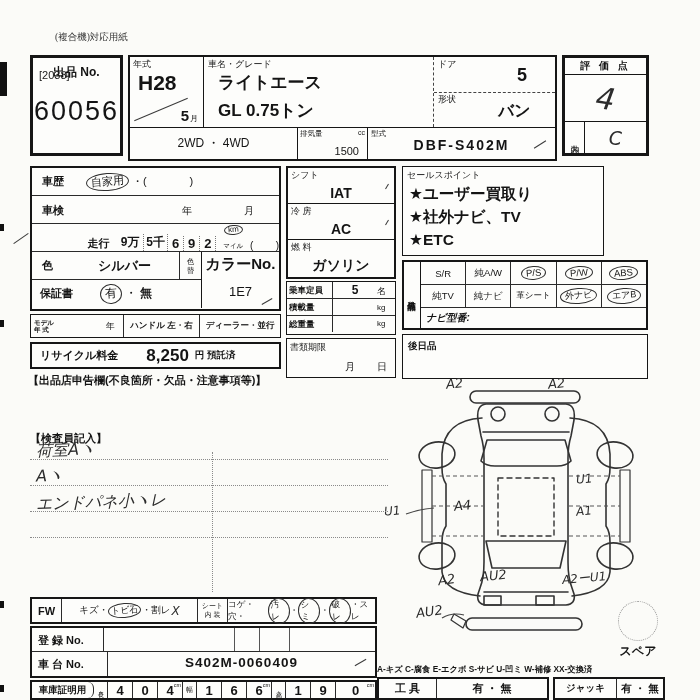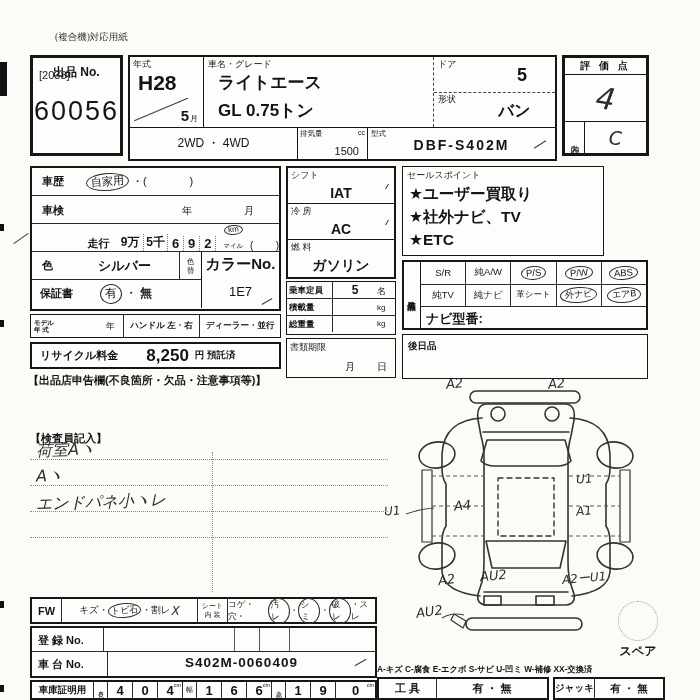--- a/index.html
+++ b/index.html
@@ -237,21 +237,21 @@
         <span class="ctr cellR" style="flex:1;font-size:9.5px;">純TV</span>
         <span class="ctr cellR" style="flex:1;font-size:9.5px;">純ナビ</span>
         <span class="ctr cellR" style="flex:1;font-size:8.5px;">革シート</span>
         <span class="ctr cellR" style="flex:1;">
             <span class="circ" style="font-size:9px;">外ナビ</span>
           </span>
         <span class="ctr" style="flex:1;">
             <span class="circ" style="font-size:9px;">エアB</span>
           </span>
       </div>
-      <div style="flex:1;font-size:13px;font-weight:bold;padding:3px 0 0 5px;">ナビ型番:</div>
+      <div style="flex:1;font-size:10px;font-weight:bold;padding:3px 0 0 5px;font-style:italic;">ナビ型番:</div>
     </div>
   </div>
 
   <div class="abs bx1" style="left:402px;top:334px;width:246px;height:45px;">
     <span style="font-size:9.5px;font-weight:bold;padding:3px 0 0 5px;display:inline-block;">後日品</span>
   </div>
 
   <div class="abs" style="left:380px;top:378px;width:320px;height:266px;">
     <svg width="320" height="266" viewBox="0 0 320 266">
       <g stroke="#333" fill="none" stroke-width="1.6" stroke-linecap="round" stroke-linejoin="round">
@@ -350,21 +350,21 @@
     <div class="flex" style="height:24px;">
       <span class="cellR" style="width:76px;font-size:11px;font-weight:bold;padding:5px 0 0 6px;">車 台 No.</span>
       <span style="flex:1;position:relative;">
         <span style="position:absolute;left:0;top:3px;width:100%;text-align:center;font-size:13.5px;font-weight:bold;letter-spacing:1px;">S402M-0060409</span>
         <span class="tick" style="right:8px;top:10px;width:13px;transform:rotate(-30deg);"></span>
       </span>
     </div>
   </div>
 
   <div class="abs bx flex" style="left:30px;top:680px;width:347px;height:20px;">
-    <span class="ctr cellR" style="width:62px;font-size:9.5px;font-weight:bold;">車庫証明用</span>
+    <span class="ctr cellR" style="width:62px;font-size:9.5px;font-weight:bold;border-radius:6px;">車庫証明用</span>
     <span class="ctr cellR vtext" style="width:14px;font-size:6.5px;">長さ</span>
     <span class="ctr cellR" style="width:25px;font-size:13px;font-weight:bold;">4</span>
     <span class="ctr cellR" style="width:25px;font-size:13px;font-weight:bold;">0</span>
     <span class="ctr cellR" style="width:25px;font-size:13px;font-weight:bold;position:relative;">
         <span>4</span>
         <span style="position:absolute;right:1px;top:0;font-size:5.5px;font-weight:normal;">cm</span>
       </span>
     <span class="ctr cellR" style="width:14px;font-size:7px;">幅</span>
     <span class="ctr cellR" style="width:25px;font-size:13px;font-weight:bold;">1</span>
     <span class="ctr cellR" style="width:25px;font-size:13px;font-weight:bold;">6</span>
@@ -380,17 +380,17 @@
         <span style="position:absolute;right:1px;top:0;font-size:5.5px;font-weight:normal;">cm</span>
       </span>
   </div>
 
   <div class="abs" style="left:377px;top:664px;font-size:8.3px;font-weight:bold;">A-キズ  C-腐食  E-エクボ  S-サビ  U-凹ミ  W-補修  XX-交換済</div>
   <div class="abs bx flex" style="left:377px;top:677px;width:172px;height:23px;">
     <span class="ctr cellR" style="width:58px;font-size:11px;font-weight:bold;">工  具</span>
     <span class="ctr" style="flex:1;font-size:11px;font-weight:bold;">有 ・ 無</span>
   </div>
   <div class="abs bx flex" style="left:553px;top:677px;width:112px;height:23px;">
-    <span class="ctr cellR" style="width:40px;font-size:9.5px;font-weight:bold;">ジャッキ</span>
+    <span class="ctr cellR" style="width:62px;font-size:9.5px;font-weight:bold;">ジャッキ</span>
     <span class="ctr" style="flex:1;font-size:10.5px;font-weight:bold;">有 ・ 無</span>
   </div>
 
 </div>
 
 </body></html>

